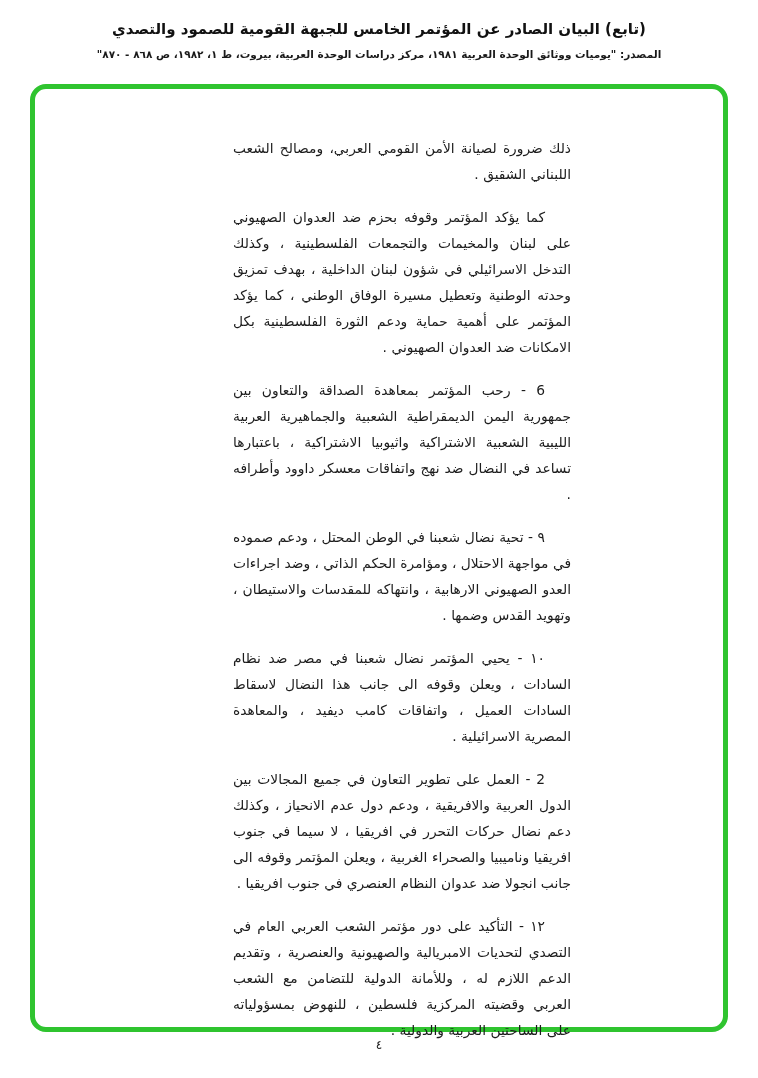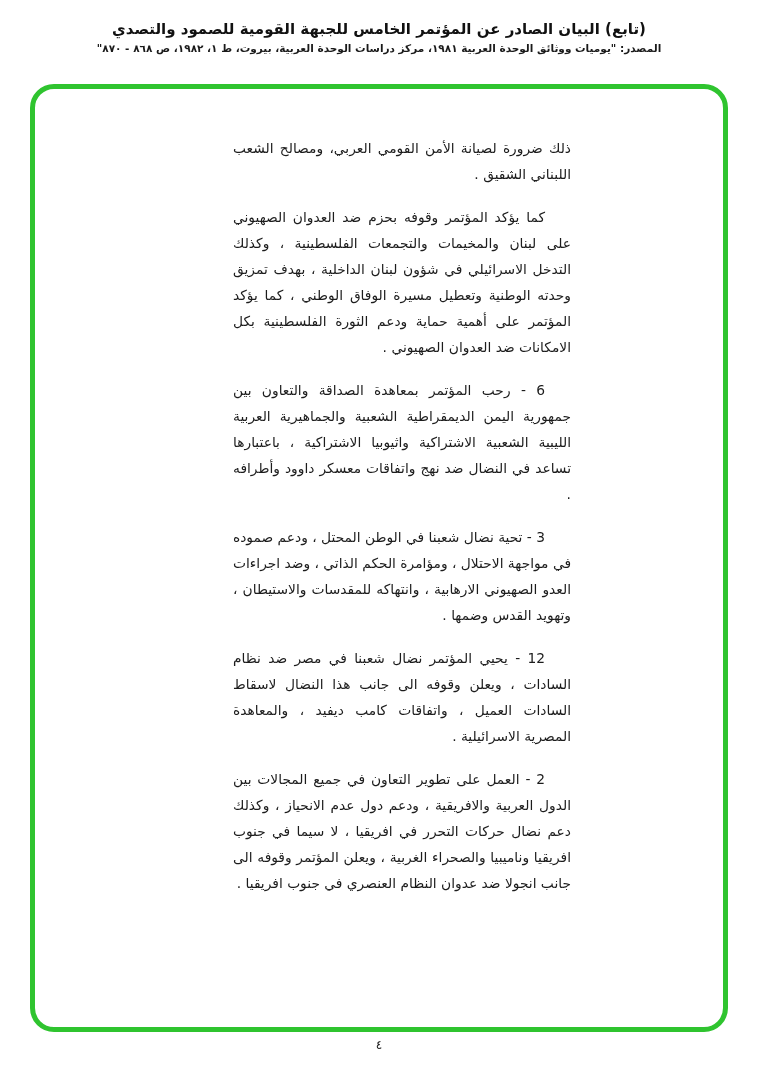--- a/index.html
+++ b/index.html
@@ -21,35 +21,35 @@
     top: 20px;
     left: 0;
     right: 0;
     text-align: center;
   }
   .doc-title {
     font-size: 15px;
     font-weight: bold;
     color: #111111;
     letter-spacing: 0;
-    margin-bottom: 4px;
+    margin-bottom: 10px;
   }
   .doc-source {
     font-size: 10.5px;
     font-weight: bold;
     color: #1a1a1a;
   }
   .content-frame {
     position: absolute;
     top: 84px;
     left: 30px;
     width: 698px;
     height: 948px;
     border: 5px solid #2fc42f;
-    border-radius: 24px;
+    border-radius: 16px;
     background: #ffffff;
   }
   .body-text {
     position: absolute;
     top: 46px;
     right: 152px;
     width: 338px;
     direction: rtl;
     text-align: justify;
     color: #1c1c1c;
@@ -81,21 +81,22 @@
   <div class="header">
     <div class="doc-title">(تابع) البيان الصادر عن المؤتمر الخامس للجبهة القومية للصمود والتصدي</div>
     <div class="doc-source">المصدر:  "يوميات ووثائق الوحدة العربية ١٩٨١، مركز دراسات الوحدة العربية، بيروت، ط ١، ١٩٨٢، ص ٨٦٨ - ٨٧٠"</div>
   </div>
 
   <div class="content-frame">
     <div class="body-text">
       <p class="para first">ذلك ضرورة لصيانة الأمن القومي العربي، ومصالح الشعب اللبناني الشقيق .</p>
       <p class="para">كما يؤكد المؤتمر وقوفه بحزم ضد العدوان الصهيوني على لبنان والمخيمات والتجمعات الفلسطينية ، وكذلك التدخل الاسرائيلي في شؤون لبنان الداخلية ، بهدف تمزيق وحدته الوطنية وتعطيل مسيرة الوفاق الوطني ، كما يؤكد المؤتمر على أهمية حماية ودعم الثورة الفلسطينية بكل الامكانات ضد العدوان الصهيوني .</p>
       <p class="para">6 - رحب المؤتمر بمعاهدة الصداقة والتعاون بين جمهورية اليمن الديمقراطية الشعبية والجماهيرية العربية الليبية الشعبية الاشتراكية واثيوبيا الاشتراكية ، باعتبارها تساعد في النضال ضد نهج واتفاقات معسكر داوود وأطرافه .</p>
-      <p class="para">3 - تحية نضال شعبنا في الوطن المحتل ، ودعم صموده في مواجهة الاحتلال ، ومؤامرة الحكم الذاتي ، وضد اجراءات العدو الصهيوني الارهابية ، وانتهاكه للمقدسات والاستيطان ، وتهويد القدس وضمها .</p>
-      <p class="para">12 - يحيي المؤتمر نضال شعبنا في مصر ضد نظام السادات ، ويعلن وقوفه الى جانب هذا النضال لاسقاط السادات العميل ، واتفاقات كامب ديفيد ، والمعاهدة المصرية الاسرائيلية .</p>
+      <p class="para">٩ - تحية نضال شعبنا في الوطن المحتل ، ودعم صموده في مواجهة الاحتلال ، ومؤامرة الحكم الذاتي ، وضد اجراءات العدو الصهيوني الارهابية ، وانتهاكه للمقدسات والاستيطان ، وتهويد القدس وضمها .</p>
+      <p class="para">١٠ - يحيي المؤتمر نضال شعبنا في مصر ضد نظام السادات ، ويعلن وقوفه الى جانب هذا النضال لاسقاط السادات العميل ، واتفاقات كامب ديفيد ، والمعاهدة المصرية الاسرائيلية .</p>
       <p class="para">2 - العمل على تطوير التعاون في جميع المجالات بين الدول العربية والافريقية ، ودعم دول عدم الانحياز ، وكذلك دعم نضال حركات التحرر في افريقيا ، لا سيما في جنوب افريقيا وناميبيا والصحراء الغربية ، ويعلن المؤتمر وقوفه الى جانب انجولا ضد عدوان النظام العنصري في جنوب افريقيا .</p>
+      <p class="para">١٢ - التأكيد على دور مؤتمر الشعب العربي العام في التصدي لتحديات الامبريالية والصهيونية والعنصرية ، وتقديم الدعم اللازم له ، وللأمانة الدولية للتضامن مع الشعب العربي وقضيته المركزية فلسطين ، للنهوض بمسؤولياته على الساحتين العربية والدولية .</p>
     </div>
   </div>
 
   <div class="page-number">٤</div>
 
 </div>
 
 </body></html>

